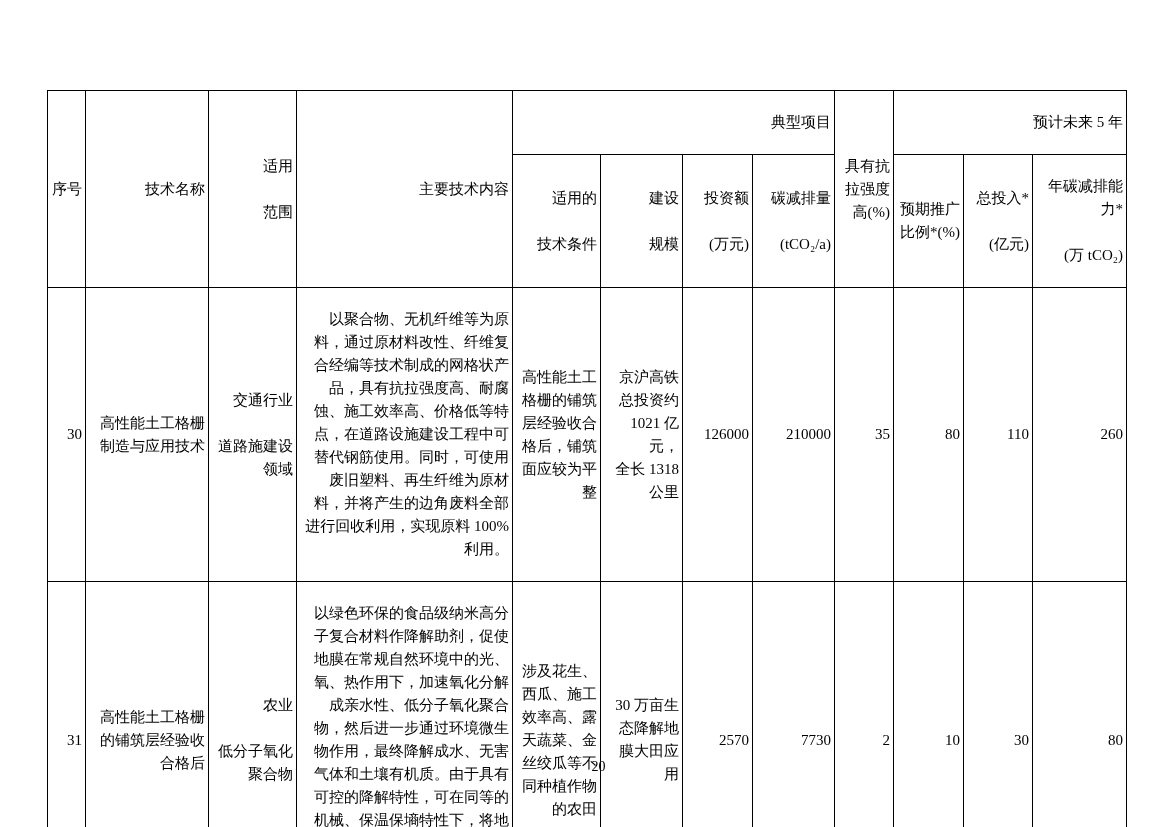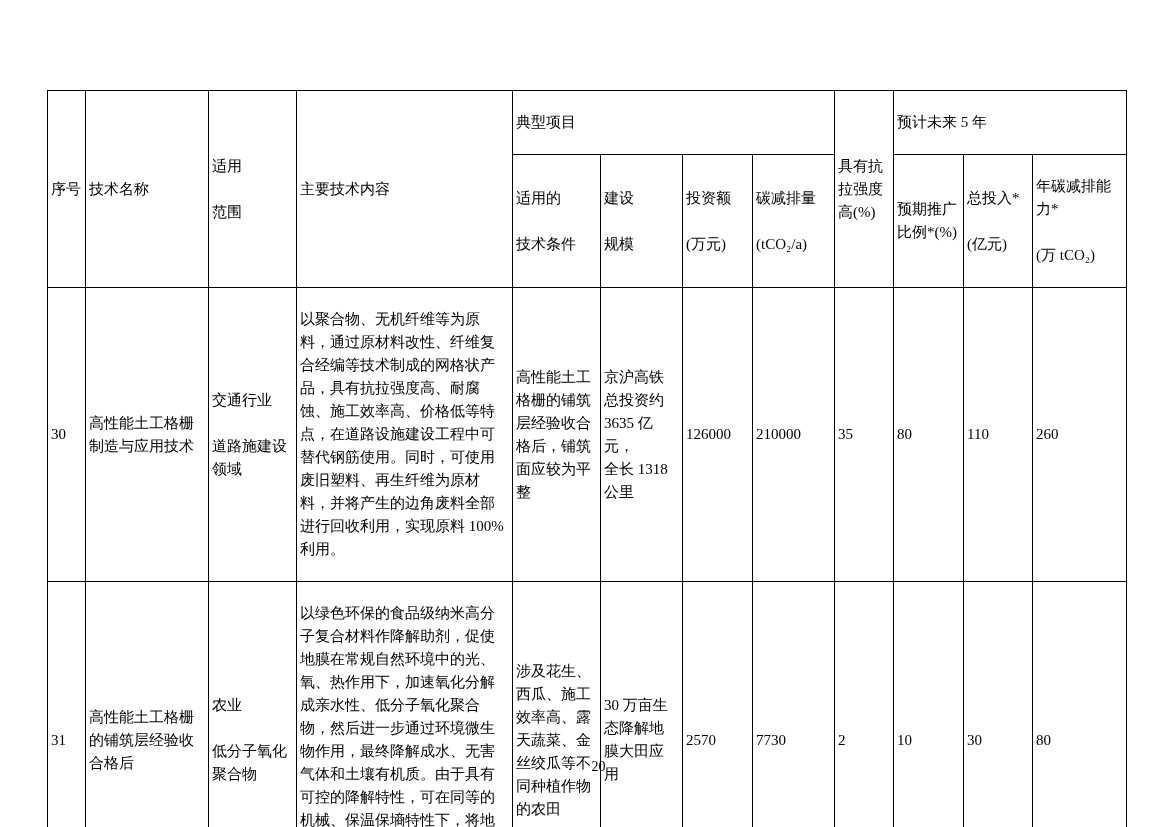--- a/index.html
+++ b/index.html
@@ -27,21 +27,21 @@
   table.doc-table th,
   table.doc-table td {
     border: 1px solid #000000;
     font-weight: normal;
     font-size: 15px;
     line-height: 23px;
     white-space: pre-line;
     overflow: hidden;
     padding: 20px 3px;
     vertical-align: middle;
-    text-align: left;
+    text-align: right;
     word-break: break-word;
   }
   
   td.cell-text {
     vertical-align: top;
     text-align: left;
     padding-left: 4px;
     padding-right: 4px;
   }
   td.cell-num {
@@ -127,21 +127,21 @@
     <tr class="row-30">
       <td class="cell-id">30</td>
       <td class="cell-text">高性能土工格栅制造与应用技术</td>
       <td class="cell-text">交通行业
 
 道路施建设领域</td>
       <td class="cell-text">以聚合物、无机纤维等为原料，通过原材料改性、纤维复合经编等技术制成的网格状产品，具有抗拉强度高、耐腐蚀、施工效率高、价格低等特点，在道路设施建设工程中可替代钢筋使用。同时，可使用废旧塑料、再生纤维为原材料，并将产生的边角废料全部进行回收利用，实现原料 100%利用。</td>
       <td class="cell-text">高性能土工格栅的铺筑层经验收合格后，铺筑面应较为平整</td>
       <td class="cell-text">京沪高铁
 总投资约
-3635 亿元，
+1021 亿元，
 全长 1318
 公里</td>
       <td class="cell-num">126000</td>
       <td class="cell-num">210000</td>
       <td class="cell-num">35</td>
       <td class="cell-num">80</td>
       <td class="cell-num">110</td>
       <td class="cell-num">260</td>
     </tr>
 

